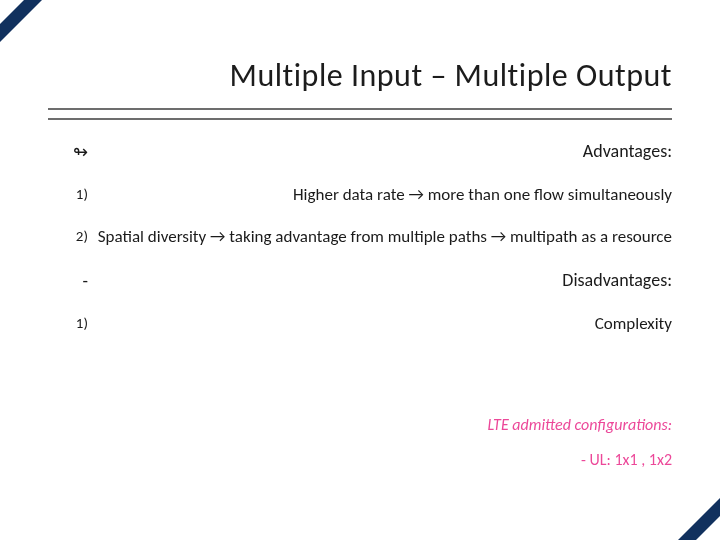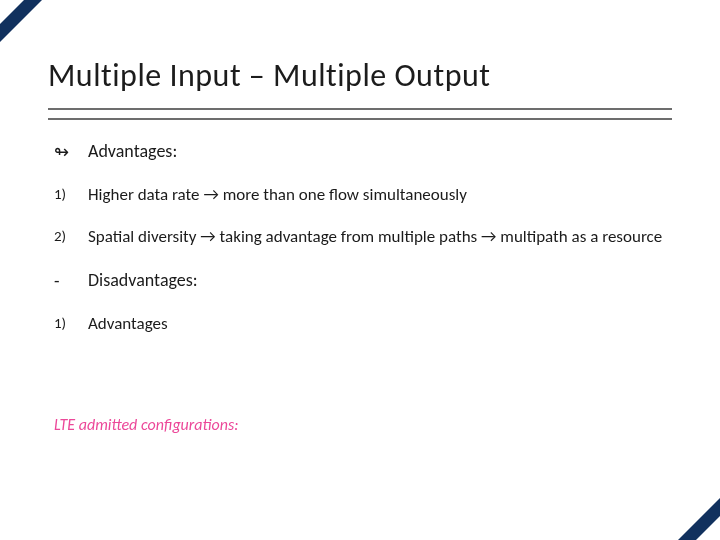--- a/index.html
+++ b/index.html
@@ -9,20 +9,21 @@
     height: 540px;
     font-family: "Segoe UI", "Calibri", "Corbel", sans-serif;
     background: #ffffff;
     overflow: hidden;
   }
   .slide {
     position: relative;
     width: 720px;
     height: 540px;
     box-sizing: border-box;
+    text-align: right;
   }
   
   .corner-tl {
     position: absolute;
     top: 0;
     left: 0;
     width: 0;
     height: 0;
     border-top: 42px solid #11315e;
     border-right: 42px solid transparent;
@@ -143,19 +144,20 @@
     <div class="row">
       <div class="marker">2)</div>
       <div class="text">Spatial diversity → taking advantage from multiple paths → multipath as a resource</div>
     </div>
     <div class="row big">
       <div class="marker">-</div>
       <div class="text">Disadvantages:</div>
     </div>
     <div class="row">
       <div class="marker">1)</div>
-      <div class="text">Advantages</div>
+      <div class="text">Complexity</div>
     </div>
   </div>
 
   <div class="footer l1">LTE admitted configurations:</div>
+  <div class="footer l2">- UL: 1x1 , 1x2</div>
 
 </div>
 
 </body></html>

